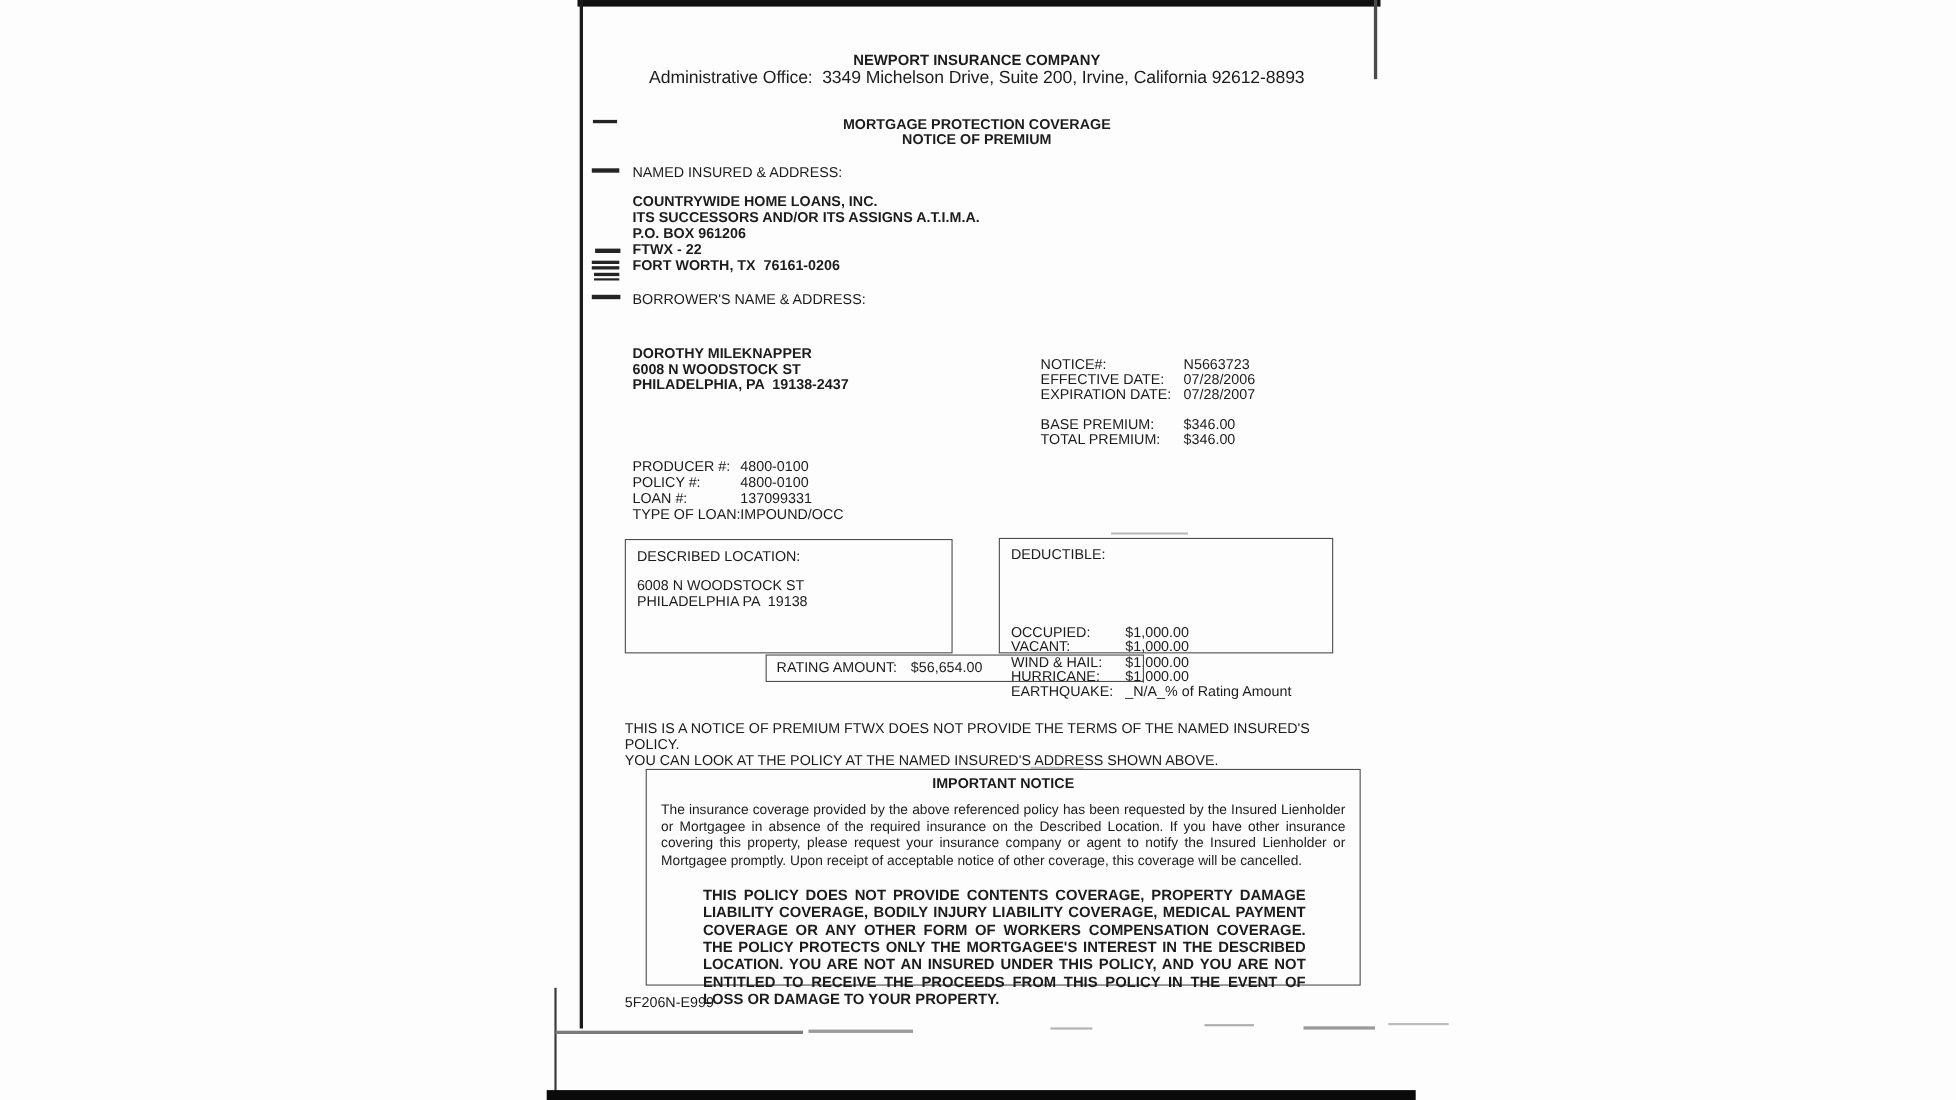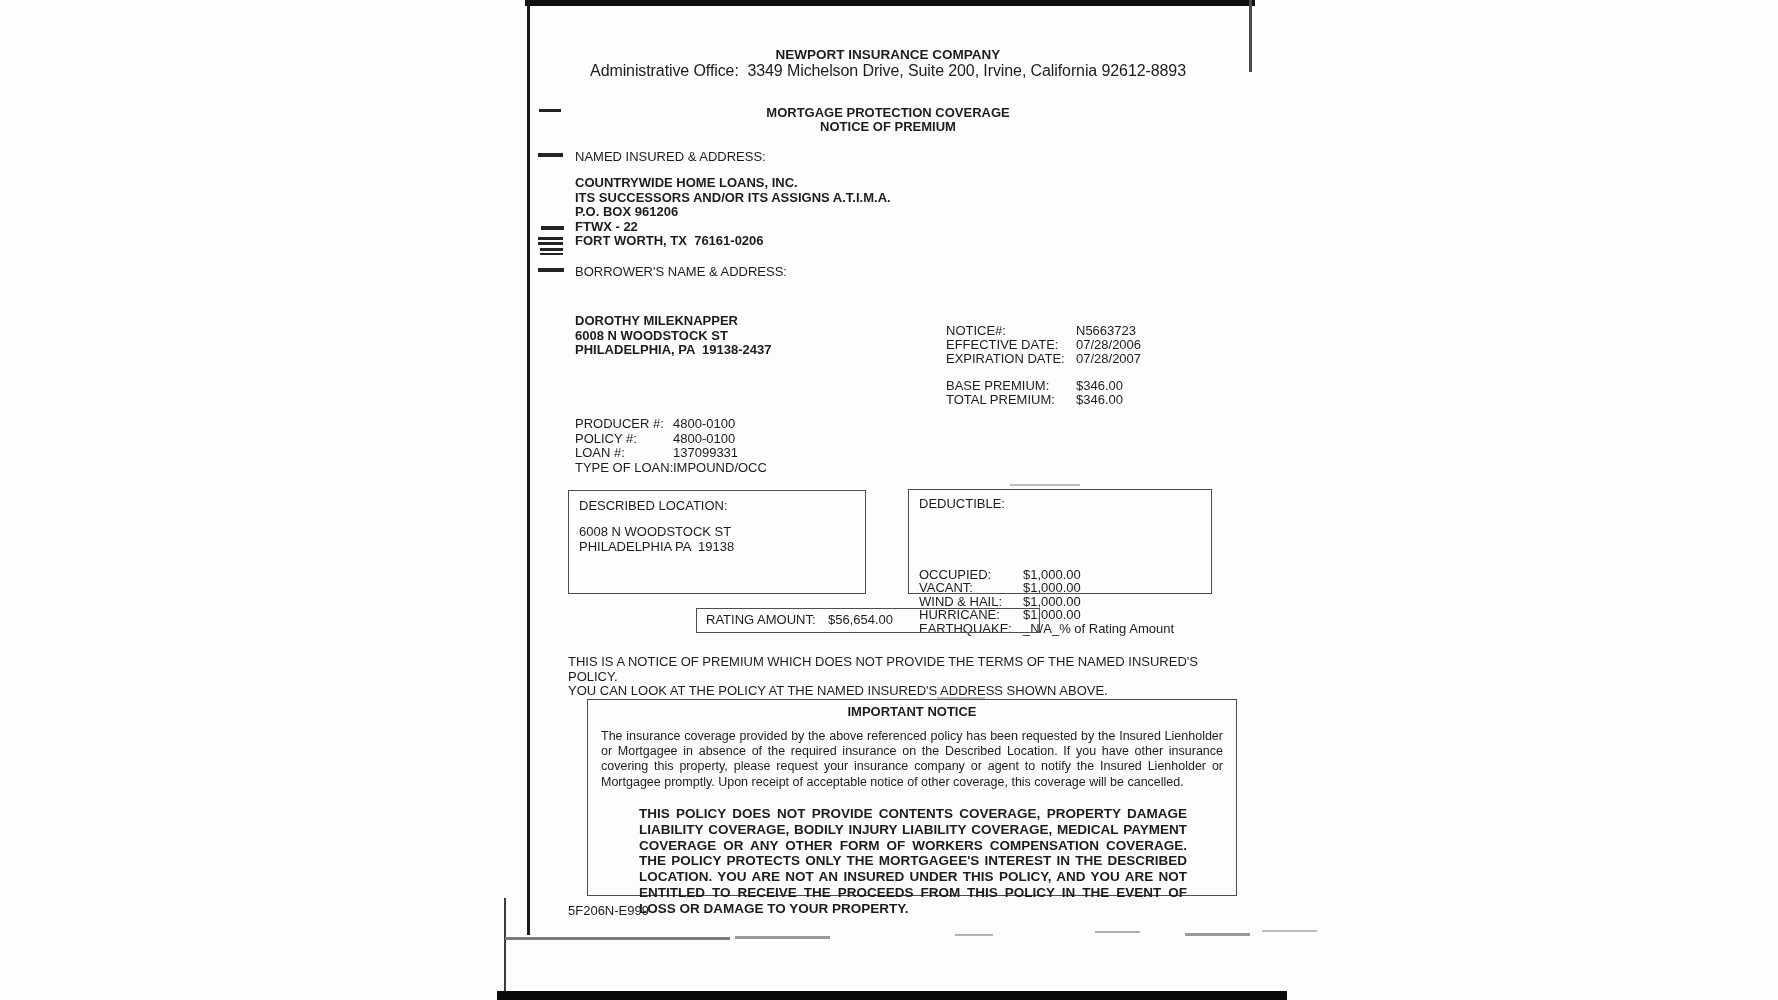--- a/index.html
+++ b/index.html
@@ -105,26 +105,26 @@
       <div class="abs t" style="left:10px;top:7px;">DEDUCTIBLE:</div>
       <div class="abs" style="left:10px;top:34px;">
         <div class="kv t" style="line-height:13.4px;margin-top:44px;"><span class="lab lw104">OCCUPIED:</span><span>$1,000.00</span></div>
         <div class="kv t" style="line-height:13.4px;"><span class="lab lw104">VACANT:</span><span>$1,000.00</span></div>
         <div class="kv t" style="line-height:13.4px;"><span class="lab lw104">WIND &amp; HAIL:</span><span>$1,000.00</span></div>
         <div class="kv t" style="line-height:13.4px;"><span class="lab lw104">HURRICANE:</span><span>$1,000.00</span></div>
         <div class="kv t" style="line-height:13.4px;"><span class="lab lw104">EARTHQUAKE:</span><span>_N/A_% of Rating Amount</span></div>
       </div>
     </div>
 
-    <div class="box" style="left:696px;top:608px;width:342px;height:23px;">
+    <div class="box" style="left:696px;top:595px;width:342px;height:23px;">
       <div class="kv t" style="margin:4px 0 0 9px;"><span class="lab lw122">RATING AMOUNT:</span><span>$56,654.00</span></div>
     </div>
 
     <div class="abs" style="left:568px;top:655px;width:660px;">
-      <div class="t" style="line-height:14.5px;">THIS IS A NOTICE OF PREMIUM WHICH DOES NOT PROVIDE THE TERMS OF THE NAMED INSURED'S POLICY.</div>
+      <div class="t" style="line-height:14.5px;">THIS IS A NOTICE OF PREMIUM FTWX DOES NOT PROVIDE THE TERMS OF THE NAMED INSURED'S POLICY.</div>
       <div class="t" style="line-height:14.5px;">YOU CAN LOOK AT THE POLICY AT THE NAMED INSURED'S ADDRESS SHOWN ABOVE.</div>
     </div>
 
     <div class="box" style="left:587px;top:699px;width:648px;height:195px;">
       <div class="abs t b center" style="left:0;top:5px;width:100%;">IMPORTANT NOTICE</div>
       <div class="abs t just" style="left:13px;top:29px;width:622px;font-size:12.5px;line-height:15.2px;">The insurance coverage provided by the above referenced policy has been requested by the Insured Lienholder or Mortgagee in absence of the required insurance on the Described Location. If you have other insurance covering this property, please request your insurance company or agent to notify the Insured Lienholder or Mortgagee promptly. Upon receipt of acceptable notice of other coverage, this coverage will be cancelled.</div>
       <div class="abs t b just" style="left:51px;top:106px;width:548px;font-size:13.5px;line-height:15.8px;">THIS POLICY DOES NOT PROVIDE CONTENTS COVERAGE, PROPERTY DAMAGE LIABILITY COVERAGE, BODILY INJURY LIABILITY COVERAGE, MEDICAL PAYMENT COVERAGE OR ANY OTHER FORM OF WORKERS COMPENSATION COVERAGE. THE POLICY PROTECTS ONLY THE MORTGAGEE'S INTEREST IN THE DESCRIBED LOCATION. YOU ARE NOT AN INSURED UNDER THIS POLICY, AND YOU ARE NOT ENTITLED TO RECEIVE THE PROCEEDS FROM THIS POLICY IN THE EVENT OF LOSS OR DAMAGE TO YOUR PROPERTY.</div>
     </div>
 
     <div class="abs t" style="left:568px;top:904px;">5F206N-E999</div>

